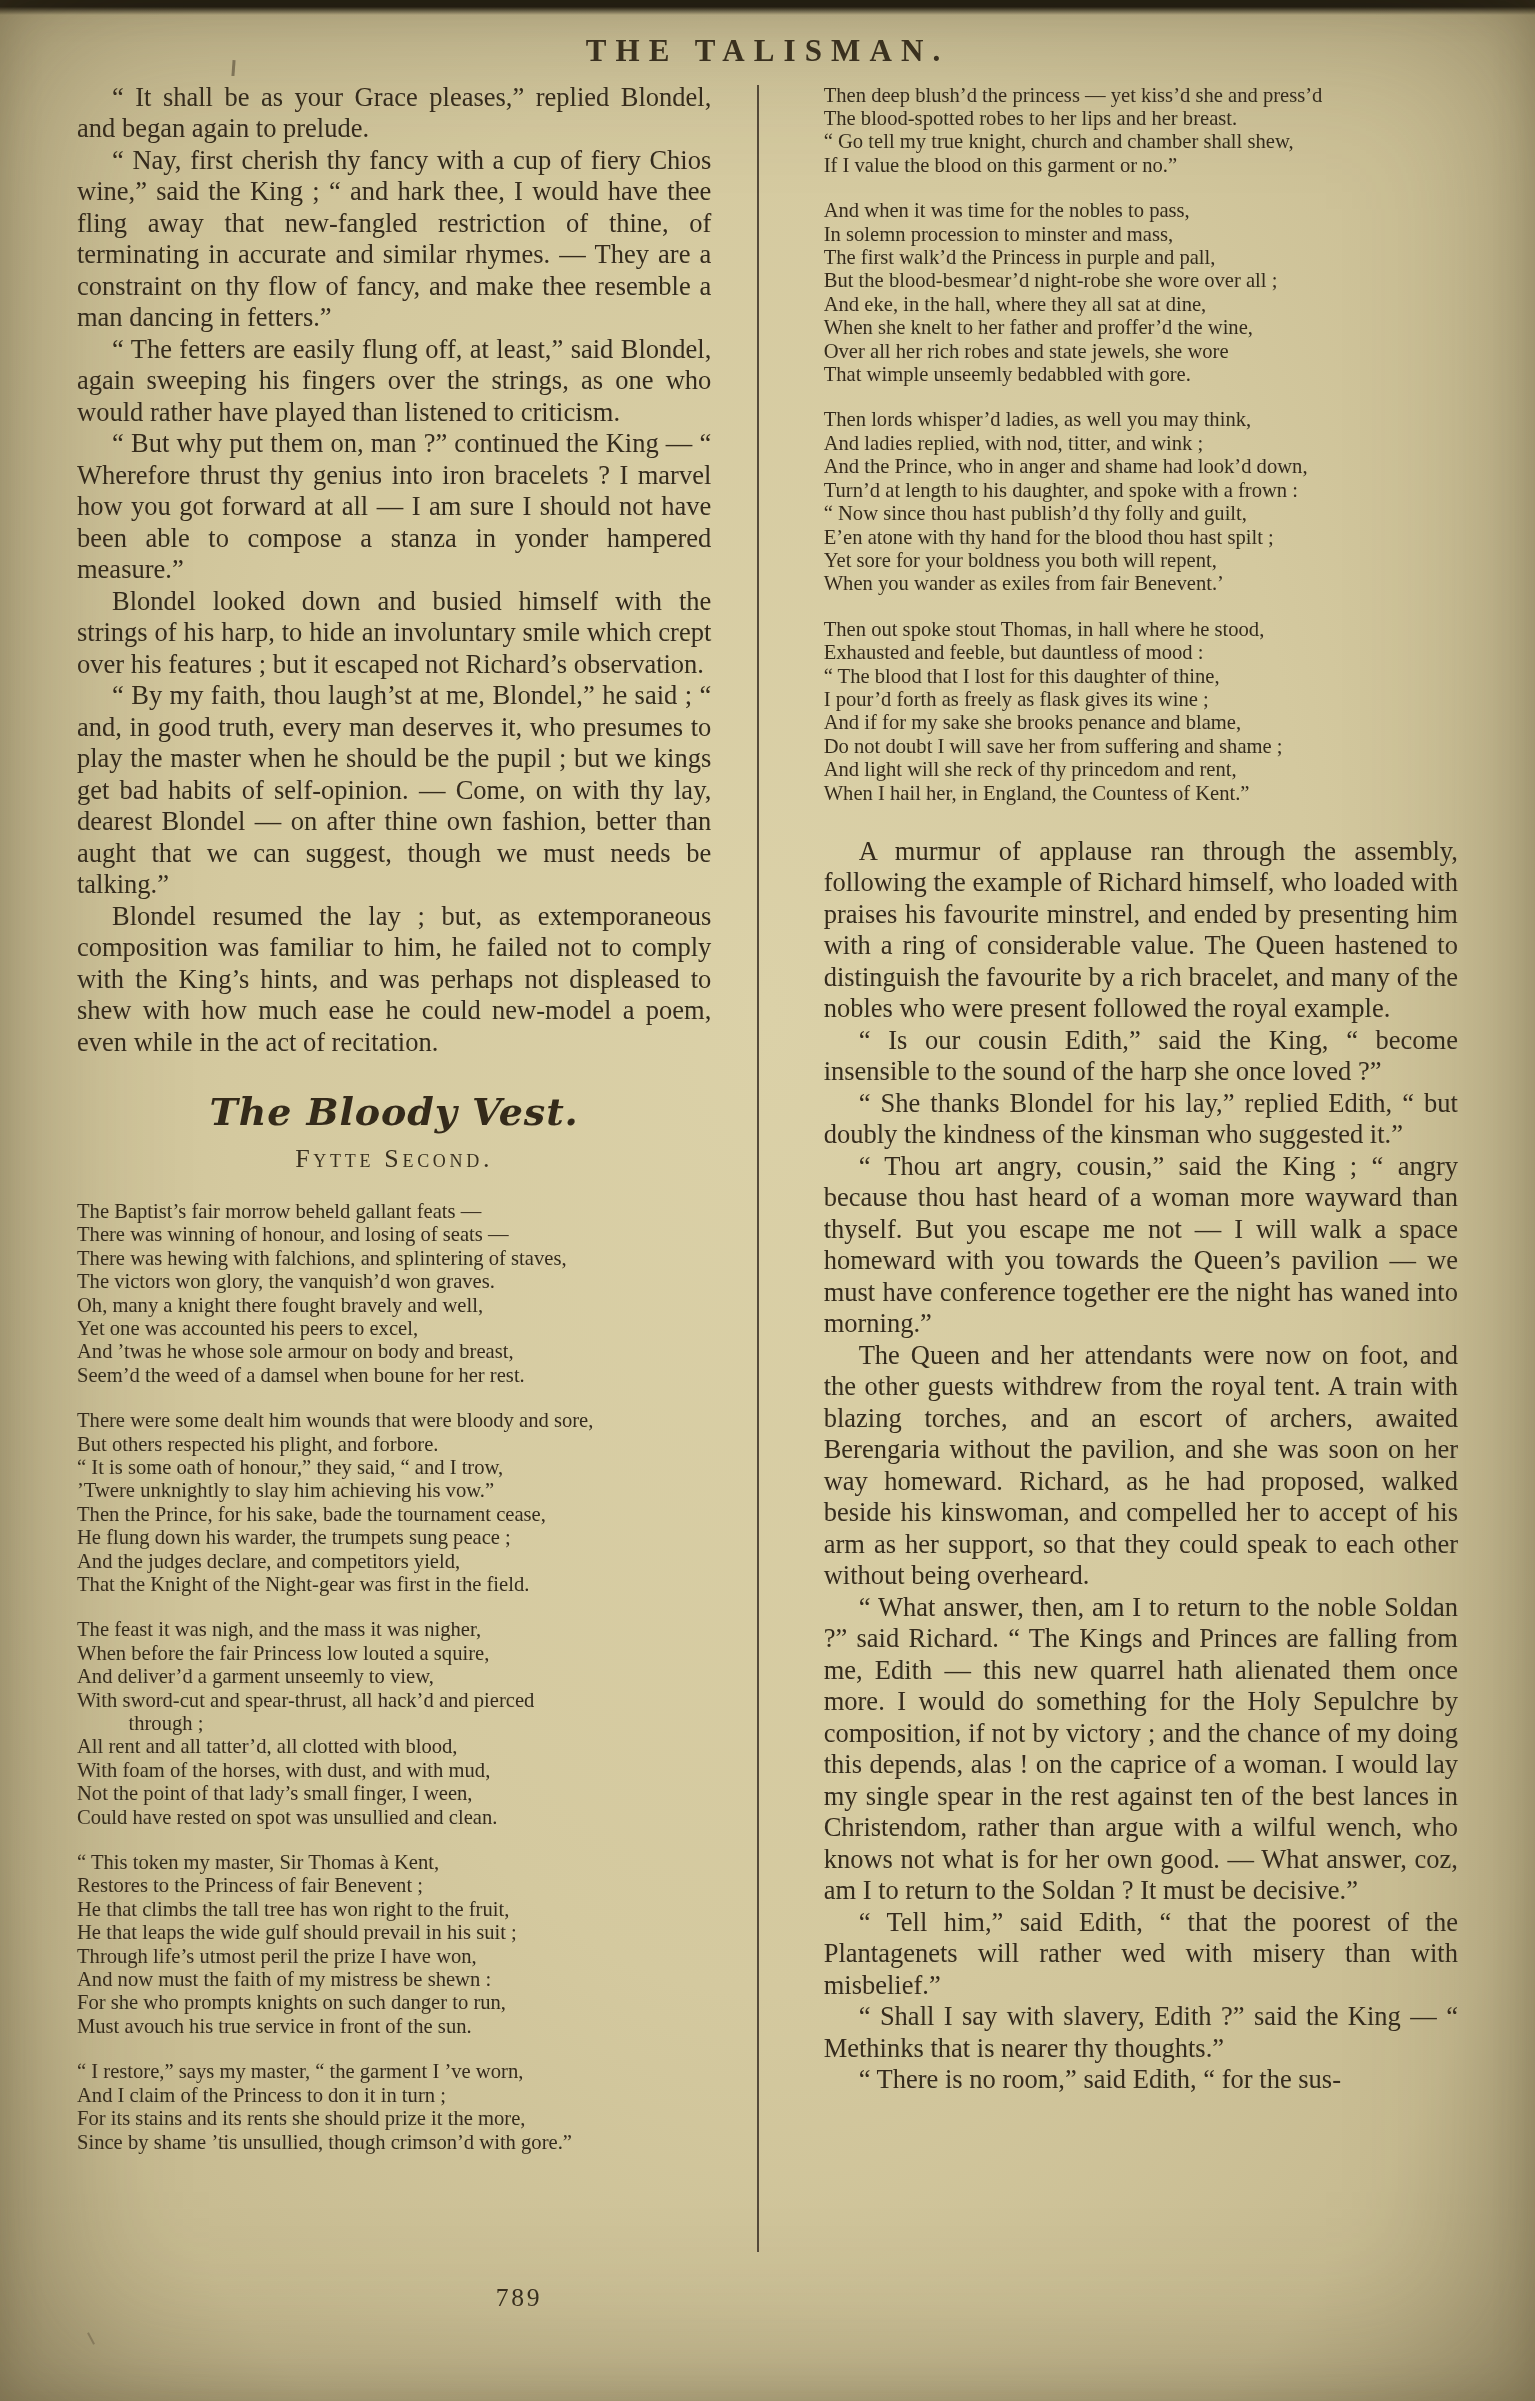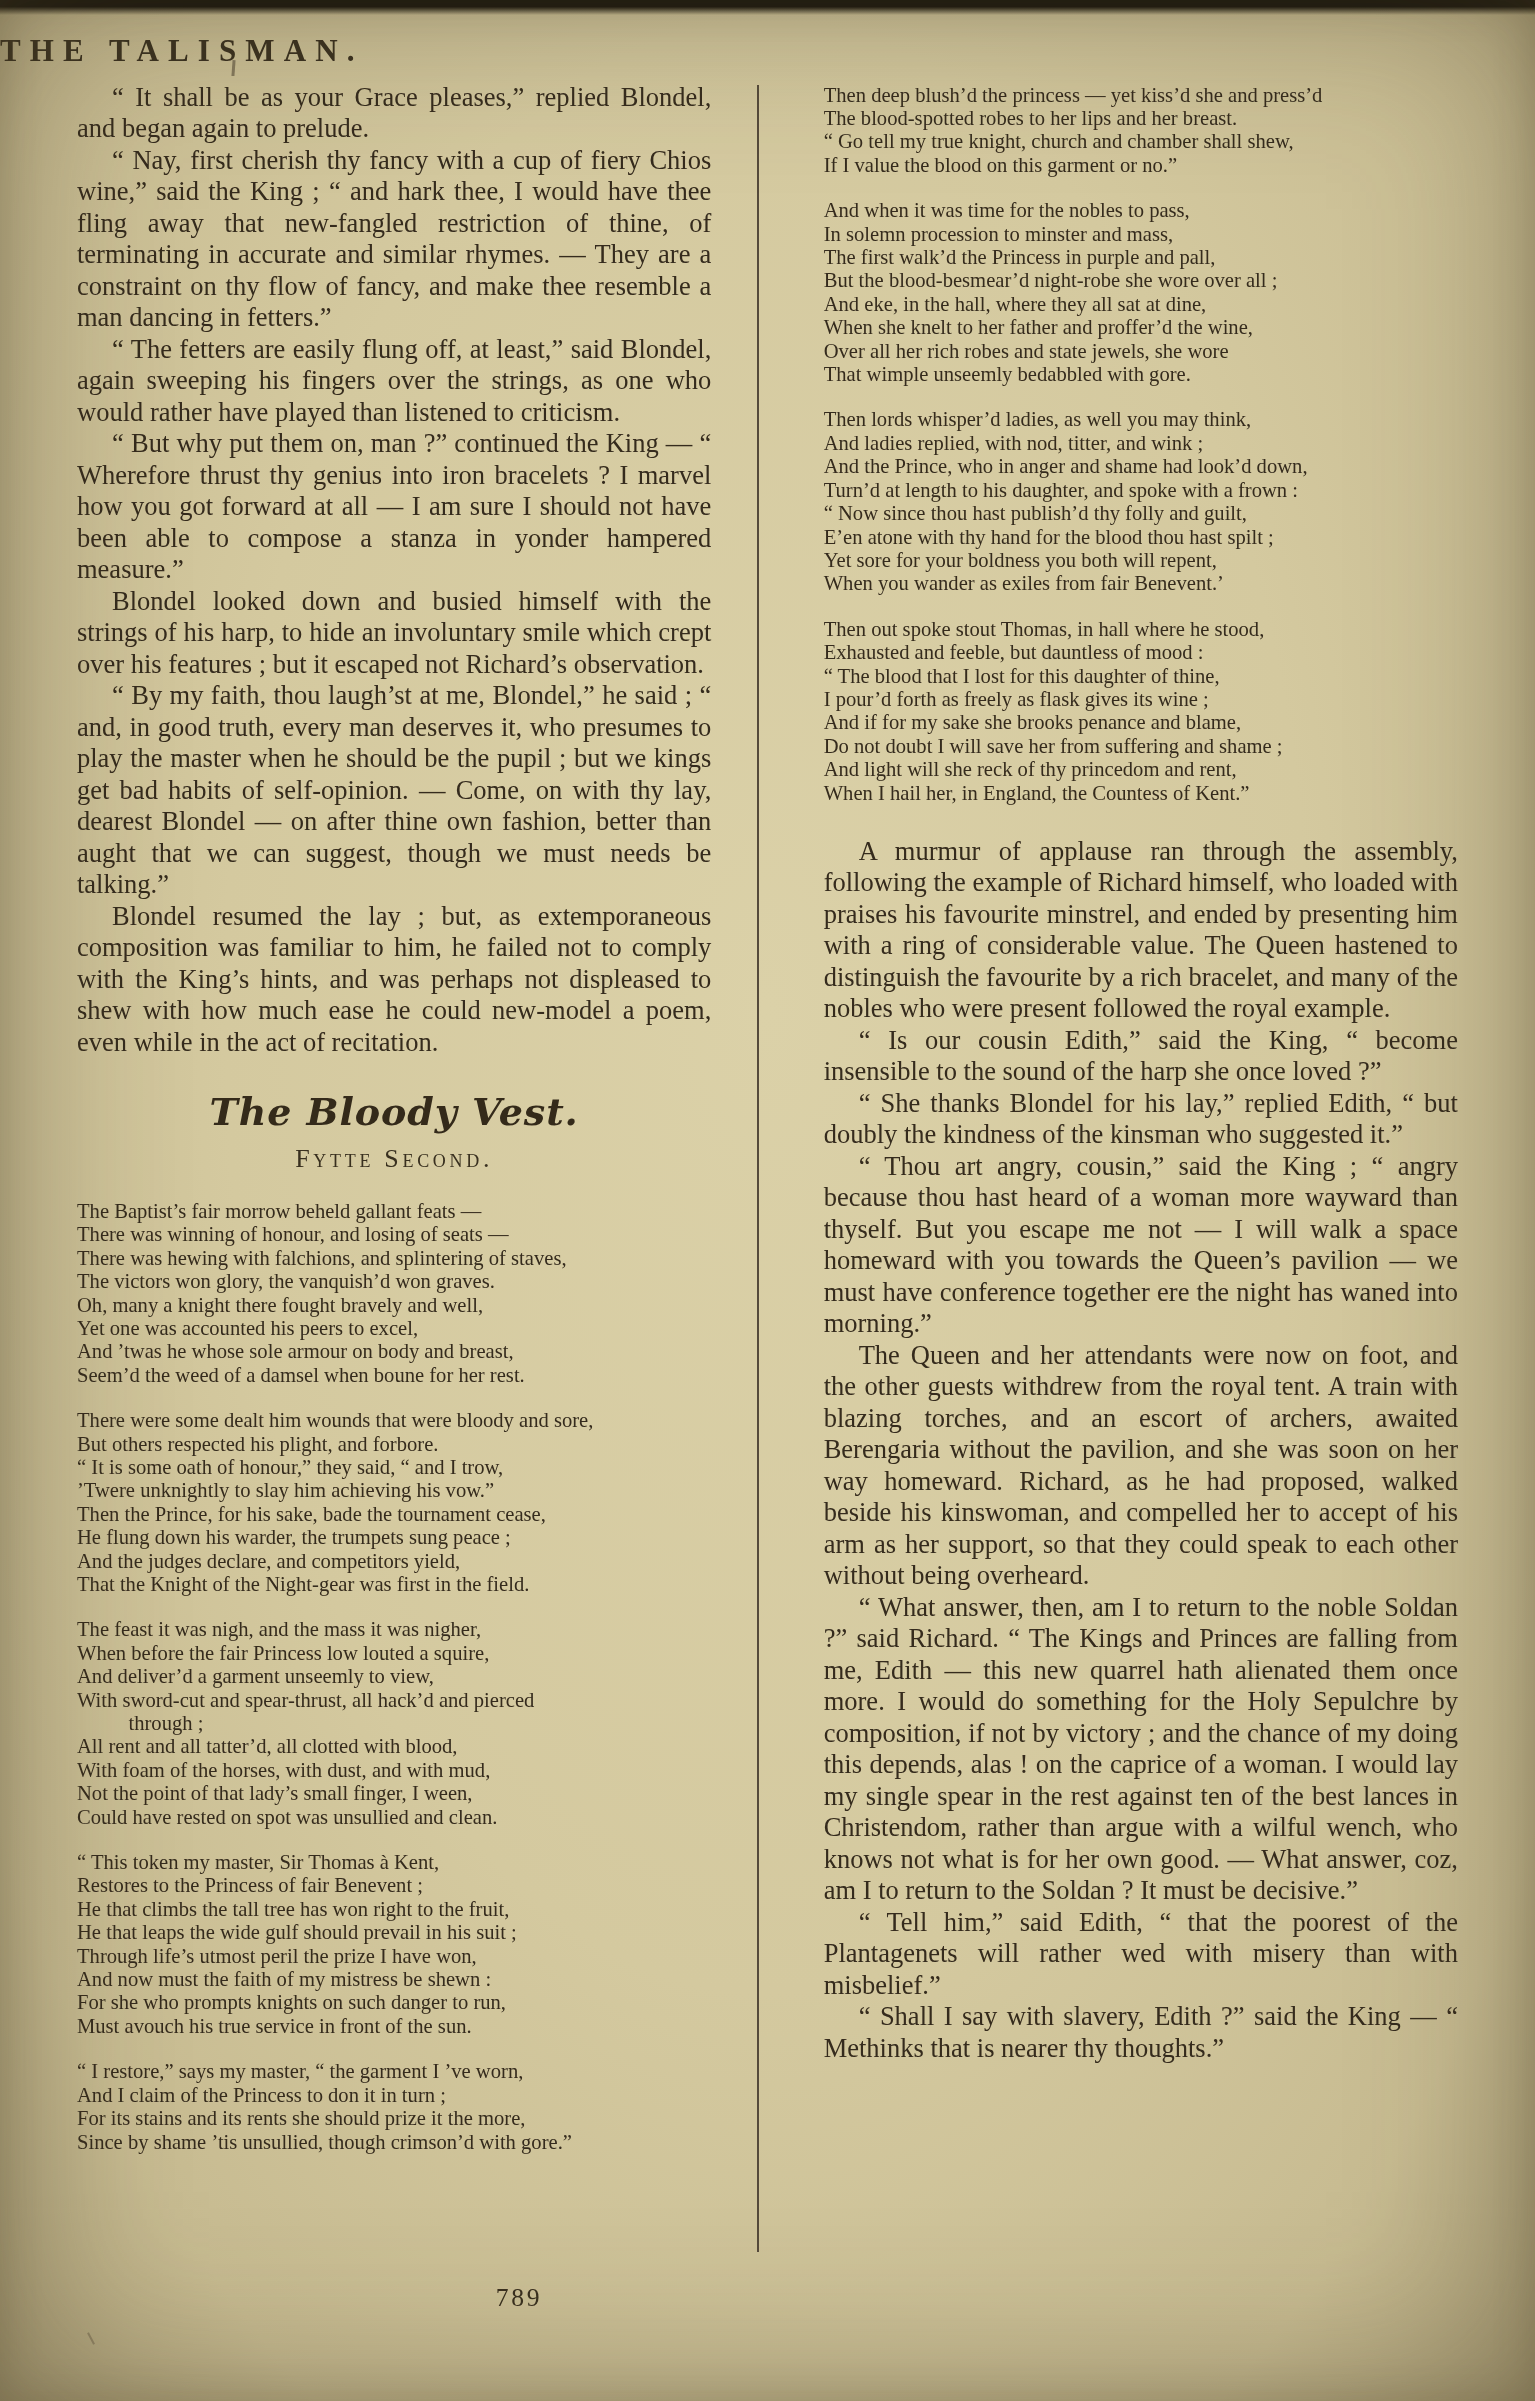--- a/index.html
+++ b/index.html
@@ -33,20 +33,21 @@
   .speck {
     position: absolute;
     background: #4a4030;
     opacity: 0.55;
   }
   .speck.s1 { left: 232px; top: 60px; width: 2.7px; height: 16.4px; transform: rotate(4deg); }
   .speck.s2 { left: 90px; top: 2332px; width: 1.8px; height: 12.8px; transform: rotate(-28deg); opacity: 0.35; }
 
   .masthead {
     padding-top: 33px;
+    text-align: center;
   }
   .masthead .title {
     display: inline-block;
     font-size: 31px;
     font-weight: 700;
     letter-spacing: 9.1px;
     color: #39301f;
   }
 
   .columns {
@@ -246,20 +247,21 @@
 
       <div class="prose">
           <p>A murmur of applause ran through the assembly, following the example of Richard himself, who loaded with praises his favourite minstrel, and ended by presenting him with a ring of considerable value.  The Queen hastened to distinguish the favourite by a rich bracelet, and many of the nobles who were present followed the royal example.</p>
           <p>“ Is our cousin Edith,” said the King, “ become insensible to the sound of the harp she once loved ?”</p>
           <p>“ She thanks Blondel for his lay,” replied Edith, “ but doubly the kindness of the kinsman who suggested it.”</p>
           <p>“ Thou art angry, cousin,” said the King ; “ angry because thou hast heard of a woman more wayward than thyself.  But you escape me not — I will walk a space homeward with you towards the Queen’s pavilion — we must have conference together ere the night has waned into morning.”</p>
           <p>The Queen and her attendants were now on foot, and the other guests withdrew from the royal tent.  A train with blazing torches, and an escort of archers, awaited Berengaria without the pavilion, and she was soon on her way homeward.  Richard, as he had proposed, walked beside his kinswoman, and compelled her to accept of his arm as her support, so that they could speak to each other without being overheard.</p>
           <p>“ What answer, then, am I to return to the noble Soldan ?” said Richard.  “ The Kings and Princes are falling from me, Edith — this new quarrel hath alienated them once more.  I would do something for the Holy Sepulchre by composition, if not by victory ; and the chance of my doing this depends, alas ! on the caprice of a woman.  I would lay my single spear in the rest against ten of the best lances in Christendom, rather than argue with a wilful wench, who knows not what is for her own good. — What answer, coz, am I to return to the Soldan ?  It must be decisive.”</p>
           <p>“ Tell him,” said Edith, “ that the poorest of the Plantagenets will rather wed with misery than with misbelief.”</p>
           <p>“ Shall I say with slavery, Edith ?” said the King — “ Methinks that is nearer thy thoughts.”</p>
+          <p>“ There is no room,” said Edith, “ for the sus-</p>
         </div>
     </div>
 
   </div>
 
   <div class="folio">789</div>
 
   <div class="vignette"></div>
 </div>
 

